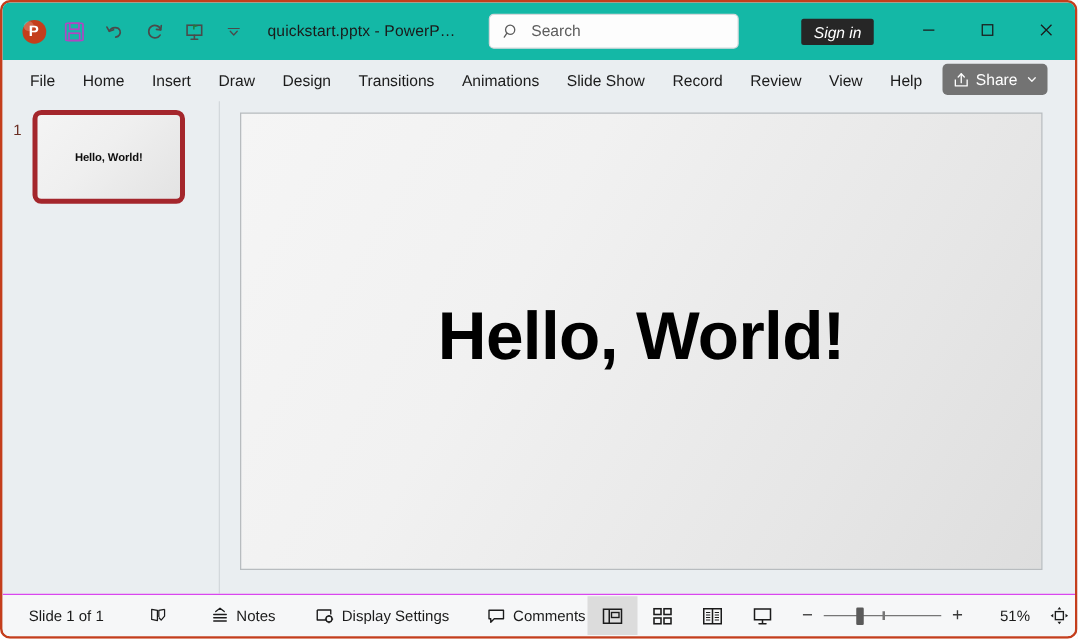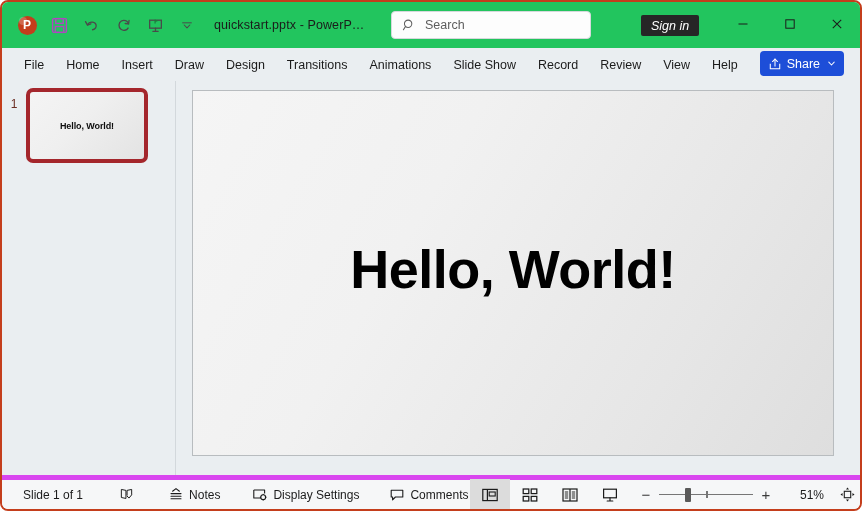--- a/index.html
+++ b/index.html
@@ -21,21 +21,21 @@
     background: #eaeef1;
     overflow: hidden;
   }
 
   
   .titlebar {
     position: relative;
     height: 46px;
     display: flex;
     align-items: center;
-    background: #22c55e;
+    background: #14b8a6;
     padding-left: 10px;
     box-sizing: border-box;
   }
   .qat {
     display: flex;
     align-items: center;
     gap: 2px;
   }
   .qat-btn {
     width: 30px;
@@ -143,24 +143,24 @@
     font-size: 12.5px;
     color: #1b1b1b;
     padding: 4px 10px;
     border-radius: 4px;
     white-space: nowrap;
     margin-right: 2px;
   }
 
   .share-btn {
     position: absolute;
-    right: 16px;
+    right: 22px;
     top: 3px;
     height: 25px;
-    background: #1d4ed8;
+    background: #737373;
     color: #ffffff;
     border-radius: 4px;
     display: flex;
     align-items: center;
     padding: 0 8px;
     gap: 5px;
     font-size: 12.5px;
   }
   .share-chev { font-size: 8px; opacity: 0.95; margin-left: 2px;}
 
@@ -231,21 +231,21 @@
     letter-spacing: -0.5px;
     line-height: 1;
     margin-top: -8px;
   }
 
   
   .statusbar {
     position: relative;
     height: 34px;
     background: #f6f7f8;
-    border-top: 5px solid #d946ef;
+    border-top: 1px solid #d946ef;
     display: flex;
     align-items: center;
     box-sizing: border-box;
   }
   .sb-item {
     display: flex;
     align-items: center;
     gap: 5px;
     height: 26px;
     padding: 0 7px;

